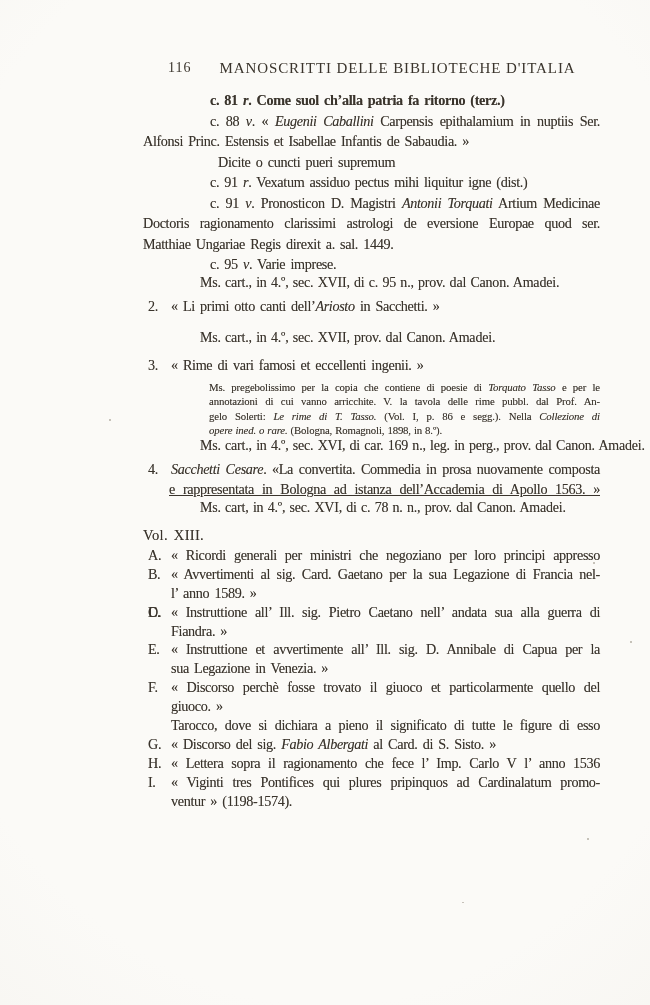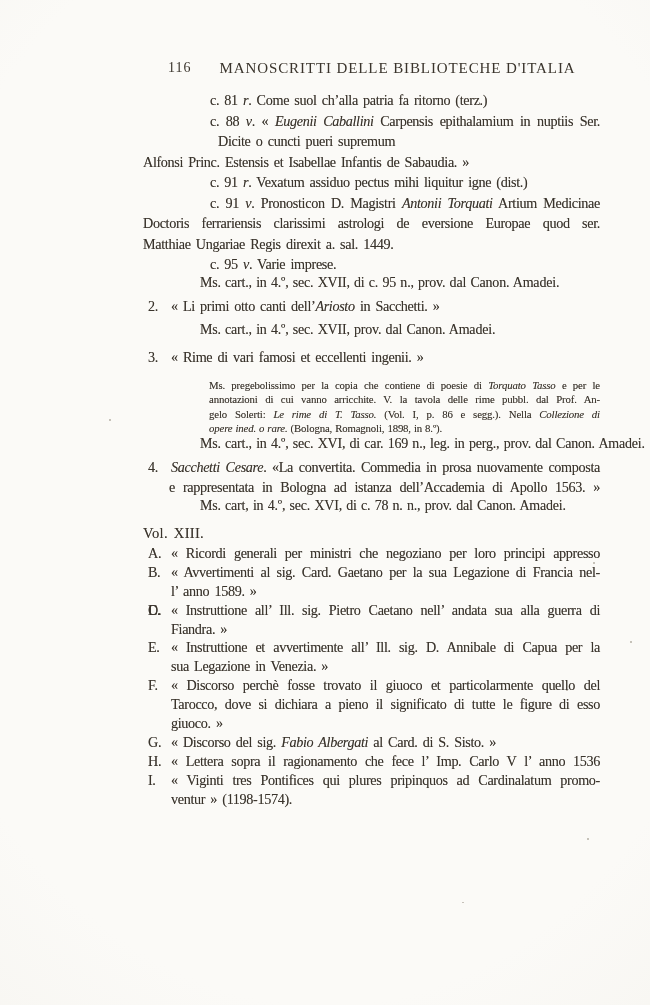--- a/index.html
+++ b/index.html
@@ -22,70 +22,70 @@
   .ln{
     position:relative;font-size:14.2px;line-height:20.5px;
     letter-spacing:-0.35px;word-spacing:2px;
     text-shadow:0 0 0.6px rgba(58,52,44,0.45);
   }
   .ln i{font-style:italic;}
   .j{text-align:justify;text-align-last:justify;word-spacing:normal;}
   .folio{padding-left:67px;}
   .verse{padding-left:75px;}
   .entry{padding-left:28px;}
-  .entrycont{padding-left:26px;}
+  .entrycont{padding-left:26px;text-decoration:underline;}
   .letter,.lettercont{padding-left:28px;line-height:18.9px;}
   .ms{padding-left:57px;font-size:14px;line-height:16px;letter-spacing:-0.2px;word-spacing:1px;white-space:nowrap;}
   .note{padding-left:66px;font-size:10.8px;line-height:14.6px;letter-spacing:-0.15px;word-spacing:0.5px;}
   .vol{font-weight:normal;font-size:14.6px;line-height:21px;letter-spacing:0.3px;}
   .marker{position:absolute;left:5px;top:0;}
   .speck{position:absolute;border-radius:50%;background:#b5afa5;}
 </style>
 </head>
 <body>
 
 <div class="page">
   <div class="hdr">
     <span class="pagenum">116</span>
     <div class="runtitle">MANOSCRITTI DELLE BIBLIOTECHE D'ITALIA</div>
   </div>
   <div id="page-body">
-      <div class="ln folio" style="margin-top: 10px;"><span>c. 81 </span><i>r</i><span>. Come suol ch’alla patria fa ritorno (terz.)</span></div>
+      <div class="ln folio" style="margin-top: 10px; font-weight: bold;"><span>c. 81 </span><i>r</i><span>. Come suol ch’alla patria fa ritorno (terz.)</span></div>
       <div class="ln folio j"><span>c. 88 </span><i>v</i><span>. « </span><i>Eugenii Caballini</i><span> Carpensis epithalamium in nuptiis Ser.</span></div>
+      <div class="ln flush"><span>Alfonsi Princ. Estensis et Isabellae Infantis de Sabaudia. »</span></div>
       <div class="ln verse"><span>Dicite o cuncti pueri supremum</span></div>
-      <div class="ln flush"><span>Alfonsi Princ. Estensis et Isabellae Infantis de Sabaudia. »</span></div>
       <div class="ln folio"><span>c. 91 </span><i>r</i><span>. Vexatum assiduo pectus mihi liquitur igne (dist.)</span></div>
       <div class="ln folio j"><span>c. 91 </span><i>v</i><span>. Pronosticon D. Magistri </span><i>Antonii Torquati</i><span> Artium Medicinae</span></div>
-      <div class="ln flush j"><span>Doctoris ferrariensis clarissimi astrologi de eversione Europae quod ser.</span></div>
+      <div class="ln flush j"><span>Doctoris ragionamento clarissimi astrologi de eversione Europae quod ser.</span></div>
       <div class="ln flush"><span>Matthiae Ungariae Regis direxit a. sal. 1449.</span></div>
       <div class="ln folio"><span>c. 95 </span><i>v</i><span>. Varie imprese.</span></div>
       <div class="ln ms"><span>Ms. cart., in 4.º, sec. XVII, di c. 95 n., prov. dal Canon. Amadei.</span></div>
       <div class="ln entry" style="margin-top: 5px;"><span class="marker">2.</span><span>« Li primi otto canti dell’</span><i>Ariosto</i><span> in Sacchetti. »</span></div>
-      <div class="ln ms" style="margin-top: 6px;"><span>Ms. cart., in 4.º, sec. XVII, prov. dal Canon. Amadei.</span></div>
+      <div class="ln ms" style="margin-top: 14px;"><span>Ms. cart., in 4.º, sec. XVII, prov. dal Canon. Amadei.</span></div>
       <div class="ln entry" style="margin-top: 9px;"><span class="marker">3.</span><span>« Rime di vari famosi et eccellenti ingenii. »</span></div>
-      <div class="ln note j" style="margin-top: 10px;"><span>Ms. pregebolissimo per la copia che contiene di poesie di </span><i>Torquato Tasso</i><span> e per le</span></div>
+      <div class="ln note j" style="margin-top: 4px;"><span>Ms. pregebolissimo per la copia che contiene di poesie di </span><i>Torquato Tasso</i><span> e per le</span></div>
       <div class="ln note j"><span>annotazioni di cui vanno arricchite. V. la tavola delle rime pubbl. dal Prof. An-</span></div>
       <div class="ln note j"><span>gelo Solerti: </span><i>Le rime di T. Tasso.</i><span> (Vol. I, p. 86 e segg.). Nella </span><i>Collezione di</i></div>
       <div class="ln note"><i>opere ined. o rare.</i><span> (Bologna, Romagnoli, 1898, in 8.º).</span></div>
       <div class="ln ms"><span>Ms. cart., in 4.º, sec. XVI, di car. 169 n., leg. in perg., prov. dal Canon. Amadei.</span></div>
       <div class="ln entry j" style="margin-top: 5px;"><span class="marker">4.</span><i>Sacchetti Cesare</i><span>. «La convertita. Commedia in prosa nuovamente composta</span></div>
       <div class="ln entrycont j"><span>e rappresentata in Bologna ad istanza dell’Accademia di Apollo 1563. »</span></div>
       <div class="ln ms"><span>Ms. cart, in 4.º, sec. XVI, di c. 78 n. n., prov. dal Canon. Amadei.</span></div>
       <div class="ln vol" style="margin-top: 9px;"><span>Vol. XIII.</span></div>
       <div class="ln letter j"><span class="marker">A.</span><span>« Ricordi generali per ministri che negoziano per loro principi appresso</span></div>
       <div class="ln letter j"><span class="marker">B.</span><span>« Avvertimenti al sig. Card. Gaetano per la sua Legazione di Francia nel-</span></div>
       <div class="ln lettercont"><span>l’ anno 1589. »</span></div>
       <div class="ln letter"><span class="marker">C.</span></div>
       <div class="ln letter j"><span class="marker">D.</span><span>« Instruttione all’ Ill. sig. Pietro Caetano nell’ andata sua alla guerra di</span></div>
       <div class="ln lettercont"><span>Fiandra. »</span></div>
       <div class="ln letter j"><span class="marker">E.</span><span>« Instruttione et avvertimente all’ Ill. sig. D. Annibale di Capua per la</span></div>
       <div class="ln lettercont"><span>sua Legazione in Venezia. »</span></div>
       <div class="ln letter j"><span class="marker">F.</span><span>« Discorso perchè fosse trovato il giuoco et particolarmente quello del</span></div>
+      <div class="ln lettercont"><span>giuoco. »</span></div>
       <div class="ln lettercont j"><span>Tarocco, dove si dichiara a pieno il significato di tutte le figure di esso</span></div>
-      <div class="ln lettercont"><span>giuoco. »</span></div>
       <div class="ln letter"><span class="marker">G.</span><span>« Discorso del sig. </span><i>Fabio Albergati</i><span> al Card. di S. Sisto. »</span></div>
       <div class="ln letter j"><span class="marker">H.</span><span>« Lettera sopra il ragionamento che fece l’ Imp. Carlo V l’ anno 1536</span></div>
       <div class="ln letter j"><span class="marker">I.</span><span>« Viginti tres Pontifices qui plures pripinquos ad Cardinalatum promo-</span></div>
       <div class="ln lettercont"><span>ventur » (1198-1574).</span></div>
     </div>
 
   <div class="speck" style="left:593px;top:562px;width:2px;height:2px;"></div>
   <div class="speck" style="left:630px;top:641px;width:2px;height:2px;"></div>
   <div class="speck" style="left:566px;top:690px;width:2px;height:1px;"></div>
   <div class="speck" style="left:109px;top:419px;width:2px;height:2px;"></div>

